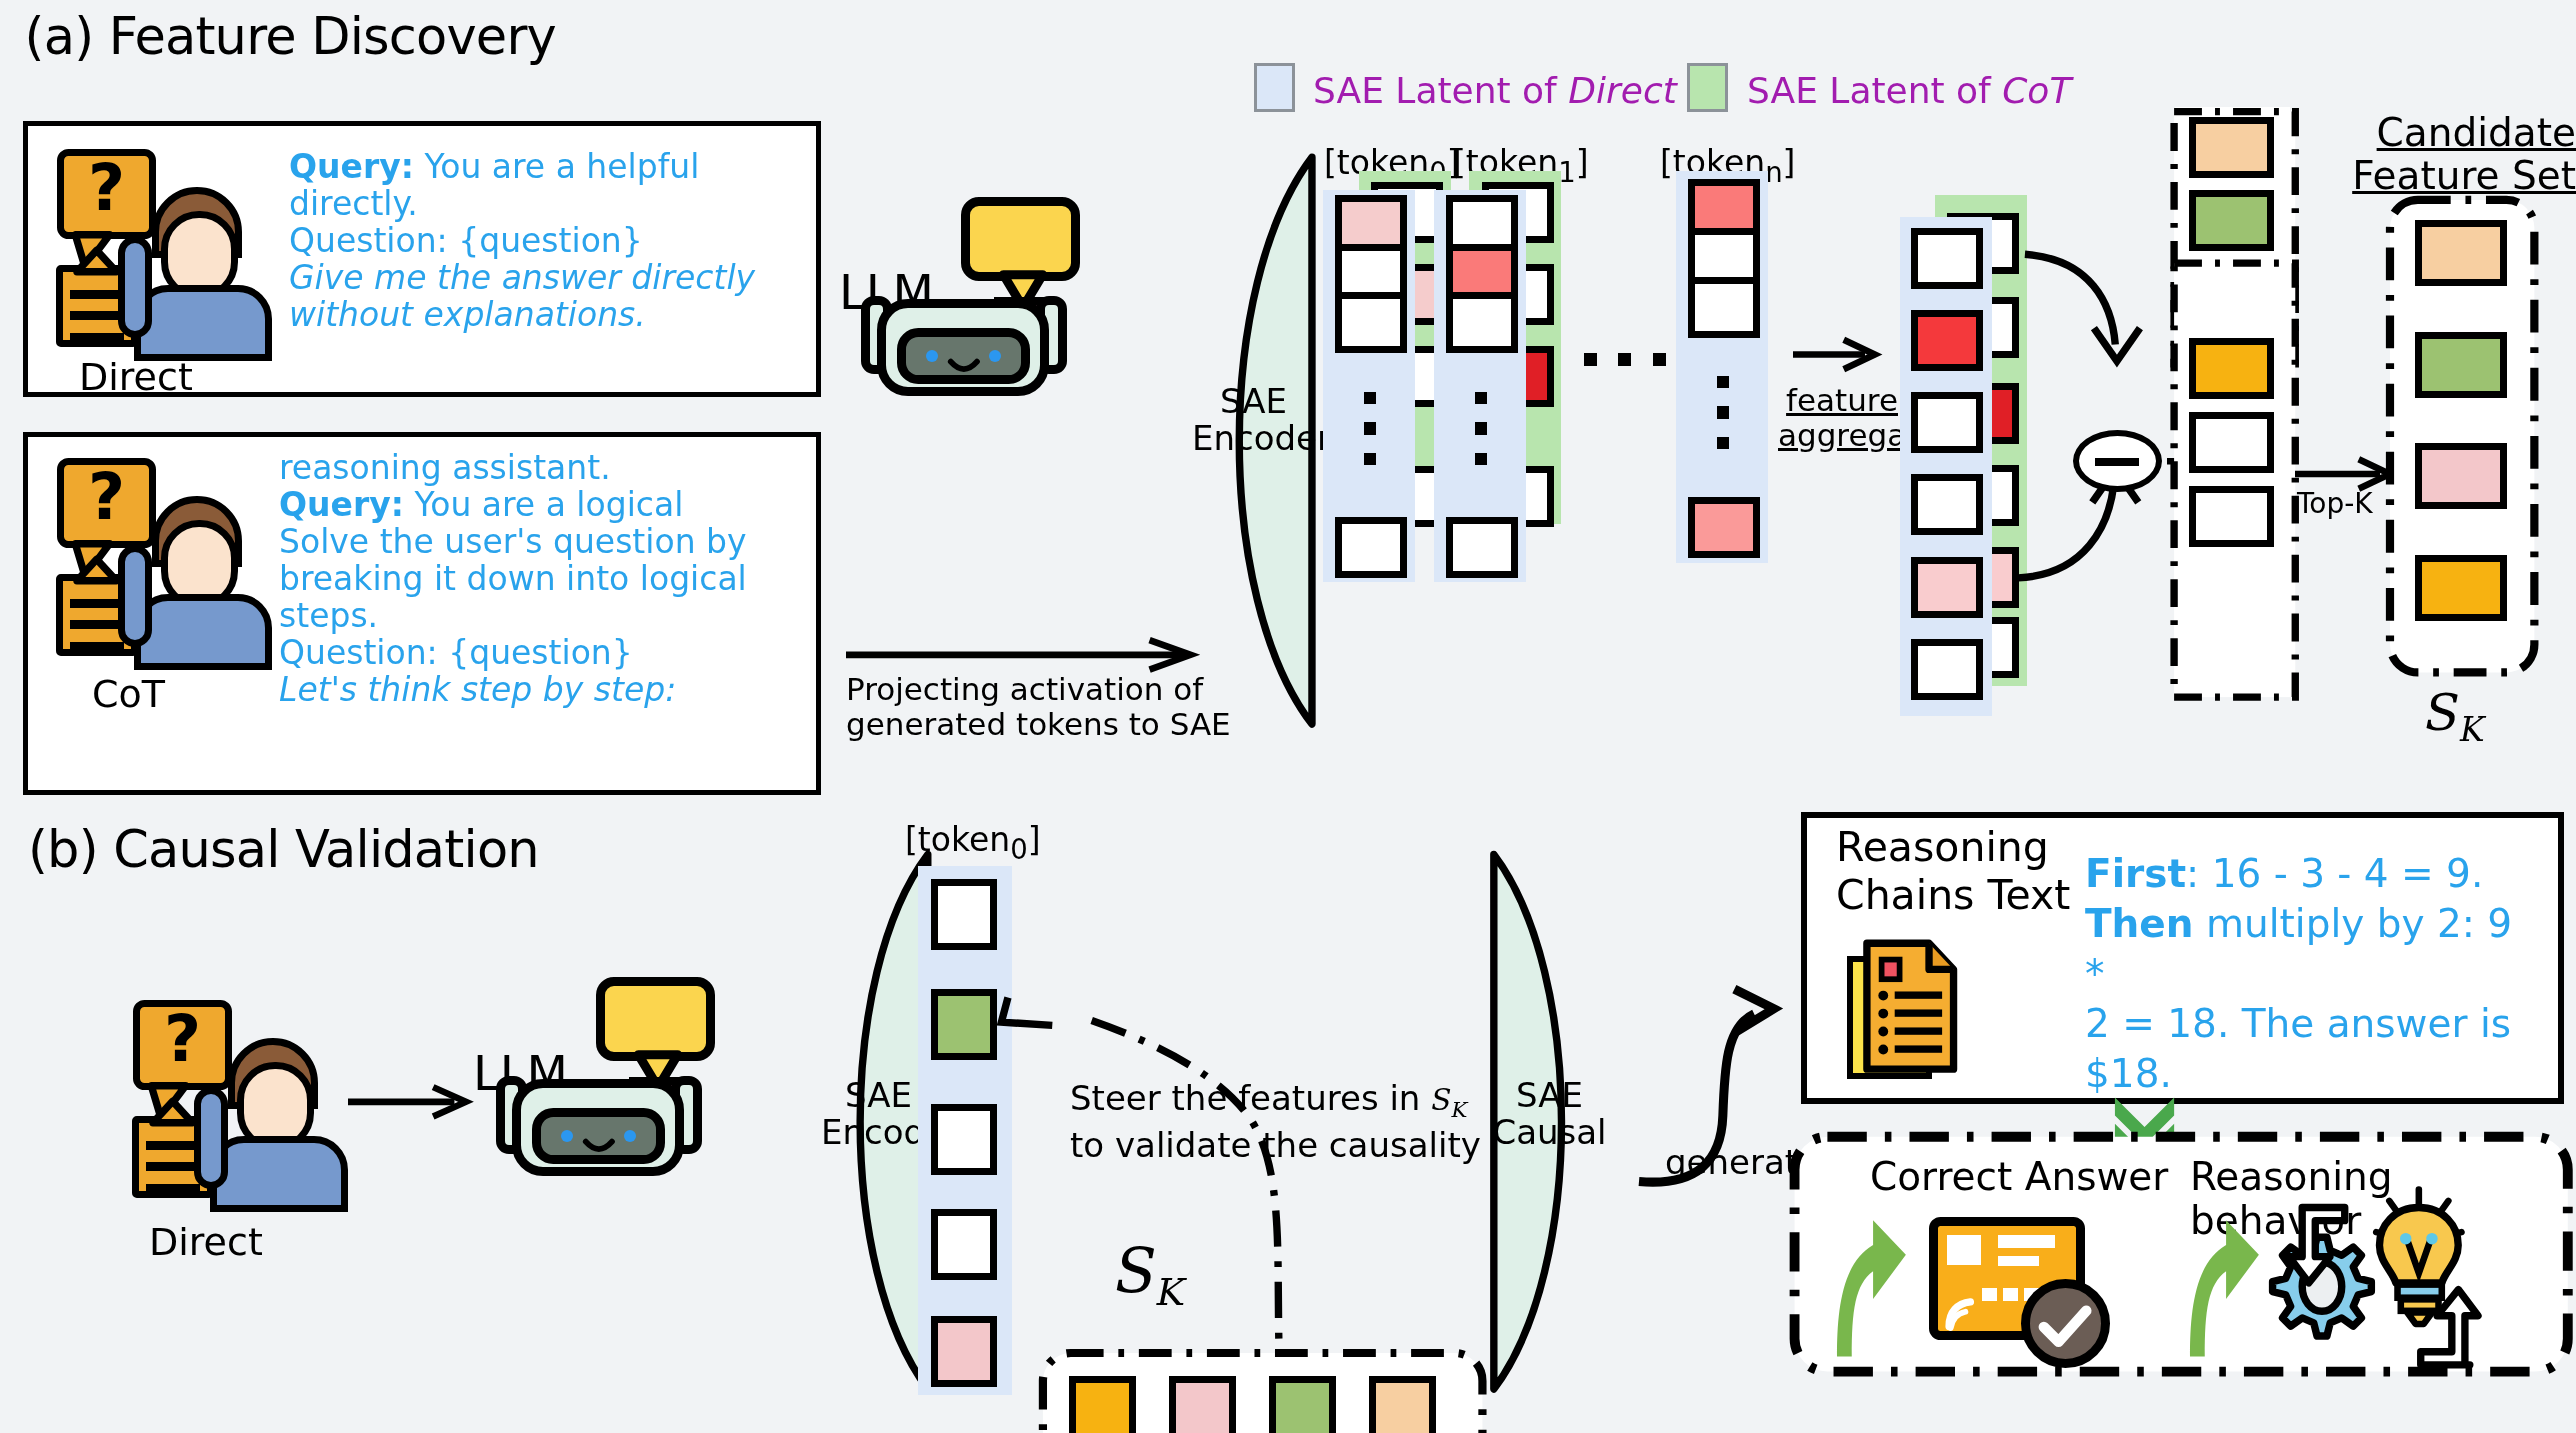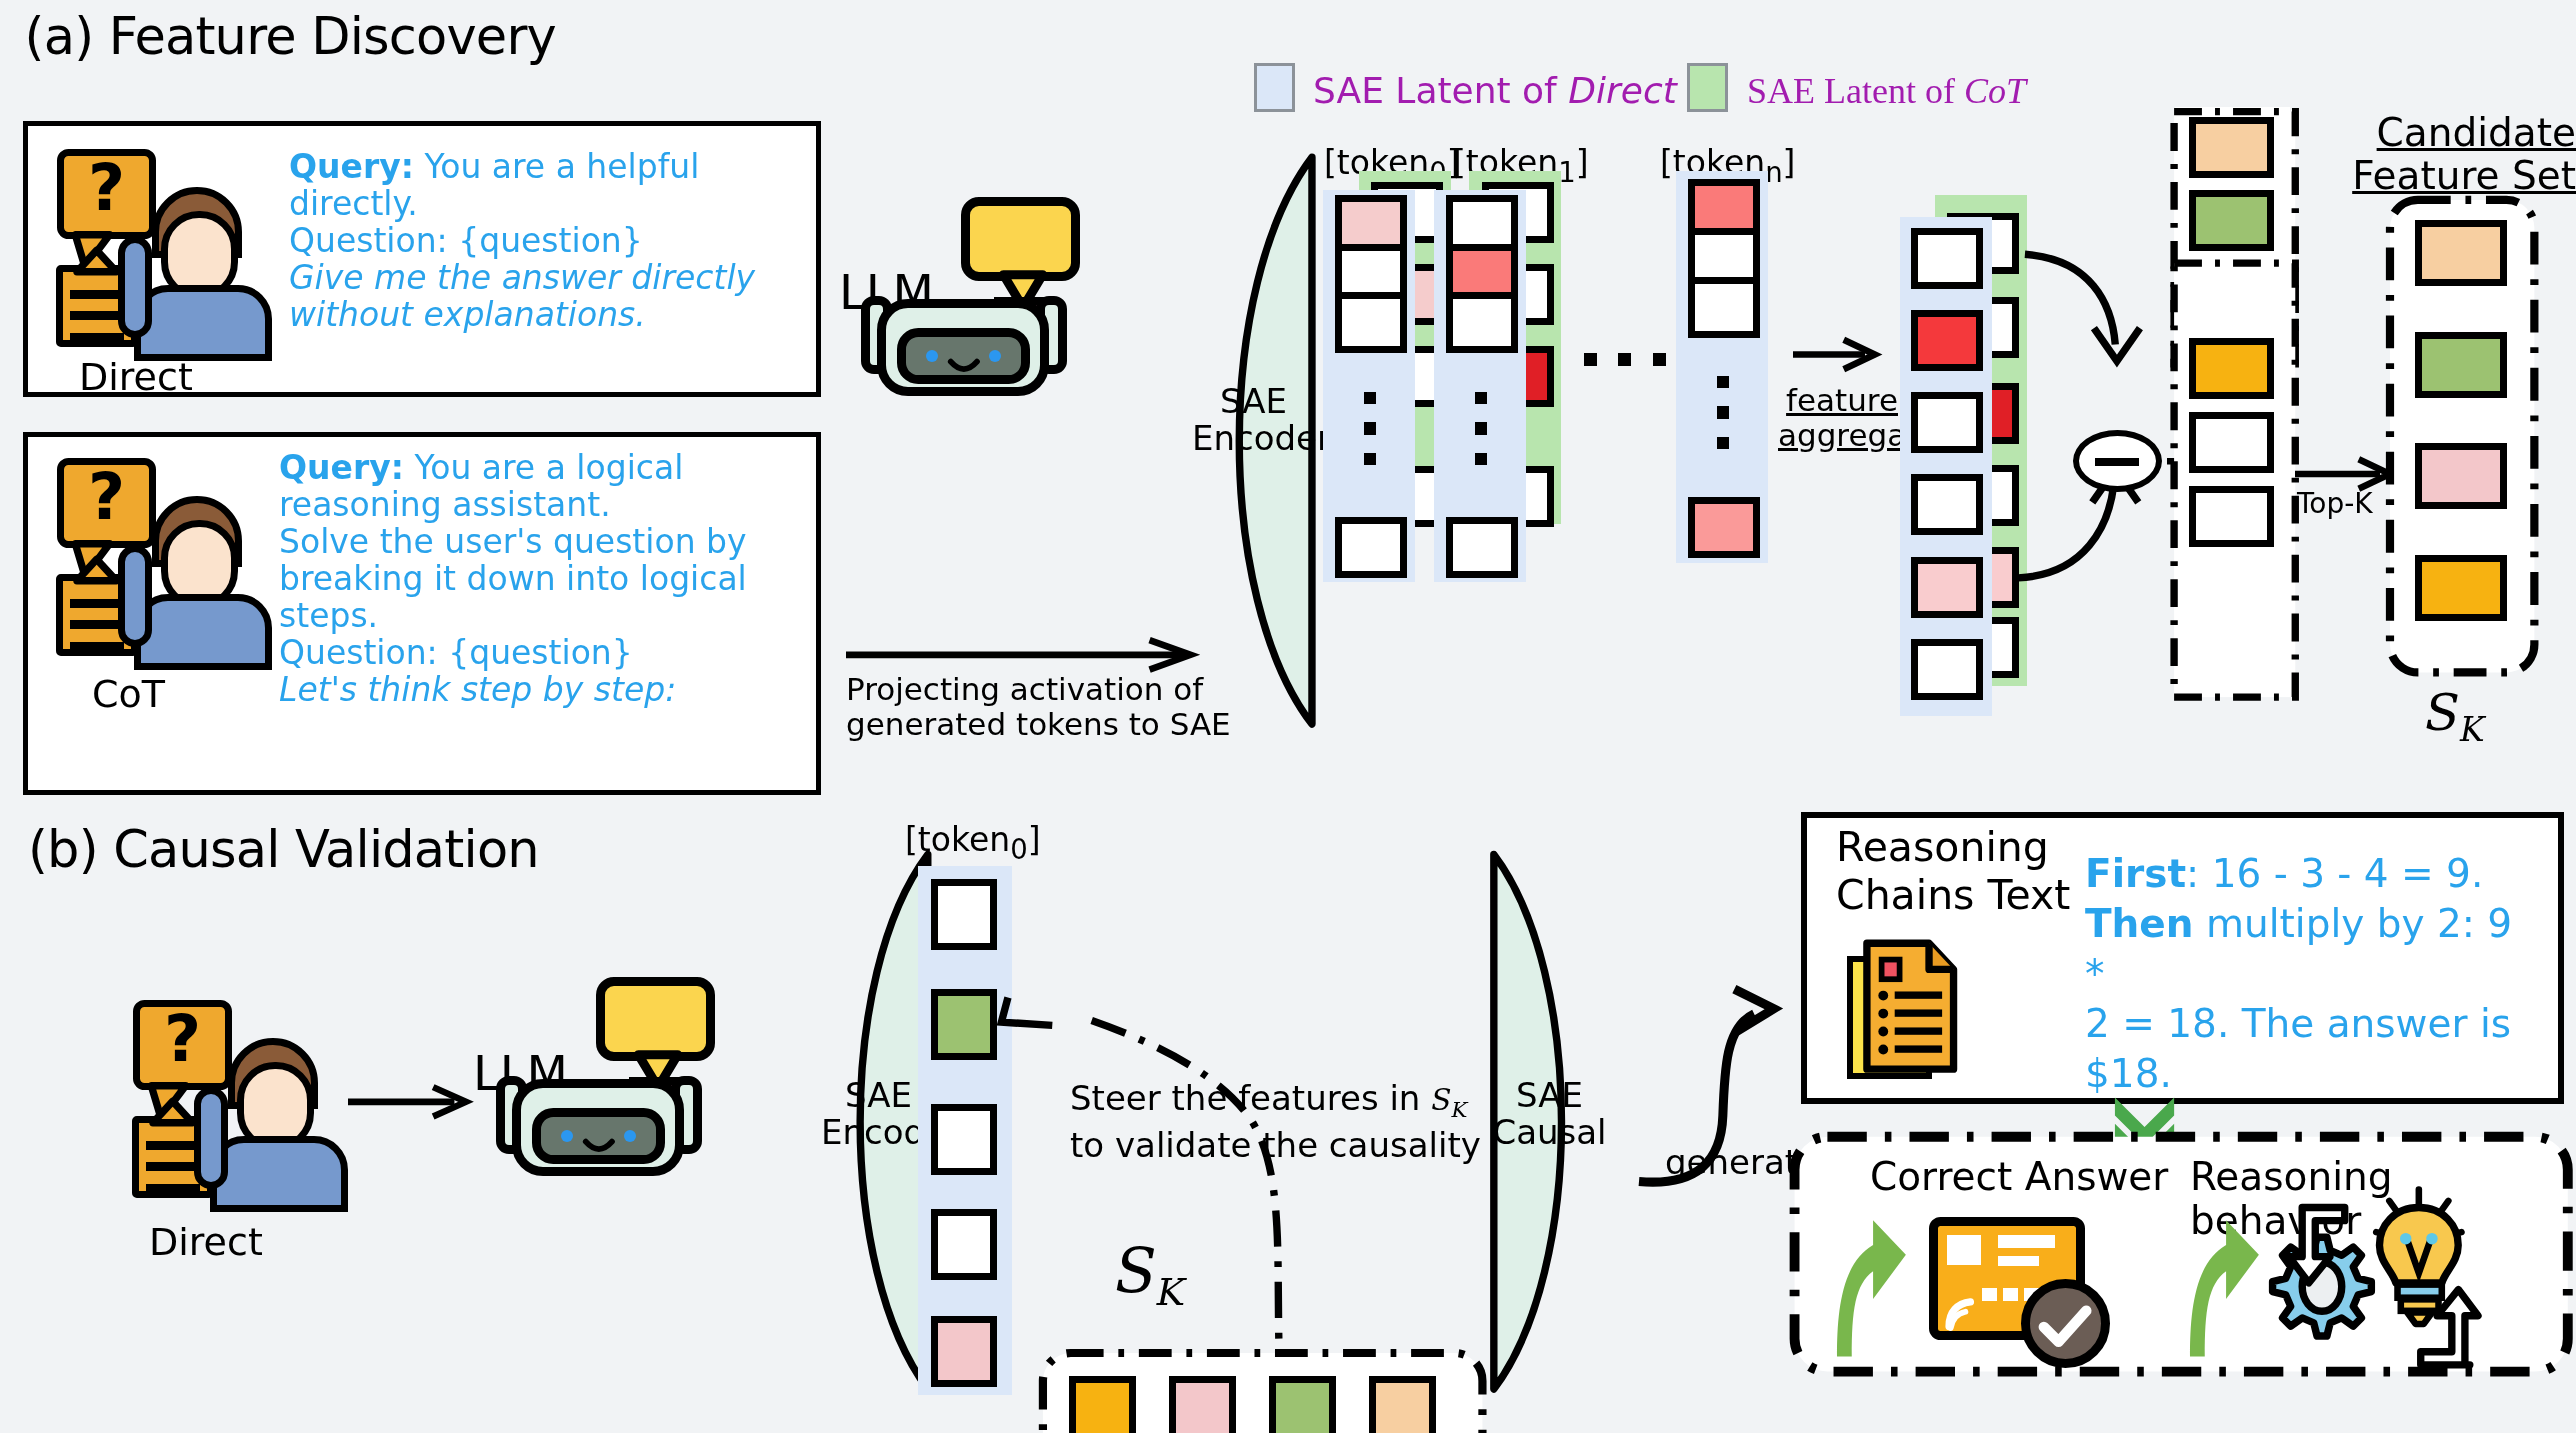--- a/index.html
+++ b/index.html
@@ -136,22 +136,22 @@
       <div class="clipline" style="left:21.3px;top:146px;width:54px;height:9px;"></div>
       <div class="clipline" style="left:21.3px;top:167px;width:54px;height:9px;"></div>
       <div class="clipline" style="left:21.3px;top:189px;width:54px;height:9px;"></div>
       <div class="hair" style="left:103px;top:43px;width:90px;height:71px;border-radius:46px 46px 0 0;"></div>
       <div class="head" style="left:112px;top:67px;width:77px;height:89px;border-radius:38px;"></div>
       <div class="body-sh" style="left:85px;top:141px;width:138px;height:76px;border-radius:34px 34px 0 0;"></div>
       <div class="arm" style="left:69px;top:92px;width:34px;height:102px;border-radius:18px;"></div>
     </div>
 
     <div class="prompt-text hand" style="left:279px;top:450px;width:525px;">
+      <div>reasoning assistant.</div>
       <div><b>Query:</b><span> You are a logical</span></div>
-      <div>reasoning assistant.</div>
       <div>Solve the user's question by</div>
       <div>breaking it down into logical</div>
       <div>steps.</div>
       <div>Question: {question}</div>
       <div><i>Let's think step by step:</i></div>
     </div>
     <div class="role-label hand" style="left:92px;top:672px;">CoT</div>
 
     <div class="llm-label hand" style="left:839px;top:264px;">LLM</div>
     <div class="robot-wrap" style="left:846px;top:197px;width:328px;height:263px;">
@@ -185,21 +185,21 @@
       <path d="M158,4 C40,160 40,540 158,694 L158,4 Z" fill="#dff0e8" stroke="#000" stroke-width="9" stroke-linejoin="round"></path>
     </svg>
     <div class="lens-label hand" style="left:1192px;top:383px;width:123px;">
       <div>SAE</div>
       <div>Encoder</div>
     </div>
 
     <div class="legend-sw" style="left:1254px;top:63px;width:41px;height:49px;background:#dbe7f8;"></div>
     <div class="legend-tx hand" style="left:1313px;top:70px;"><span>SAE Latent of </span><em>Direct</em></div>
     <div class="legend-sw" style="left:1687px;top:63px;width:41px;height:49px;background:#b8e5ae;"></div>
-    <div class="legend-tx hand" style="left:1747px;top:70px;font-family:Liberation Serif, serif;"><span>SAE Latent of </span><em>CoT</em></div>
+    <div class="legend-tx hand" style="left:1747px;top:70px;"><span>SAE Latent of </span><em>CoT</em></div>
 
     <div class="tok-label hand" style="left:1324px;top:143px;"><span>[token</span><sub>0</sub><span>]</span></div>
 
     <div class="col-bg col-green" style="left:1359px;top:171px;width:92px;height:353px;"></div>
     <div class="cell" style="left:1371px;top:182px;width:72px;height:61px;background:#ffffff;"></div>
     <div class="cell" style="left:1371px;top:264px;width:72px;height:61px;background:#f5cccc;"></div>
     <div class="cell" style="left:1371px;top:346px;width:72px;height:61px;background:#ffffff;"></div>
     <div class="cell" style="left:1371px;top:466px;width:72px;height:61px;background:#ffffff;"></div>
 
     <div class="col-bg col-blue" style="left:1323px;top:190px;width:92px;height:392px;"></div>

